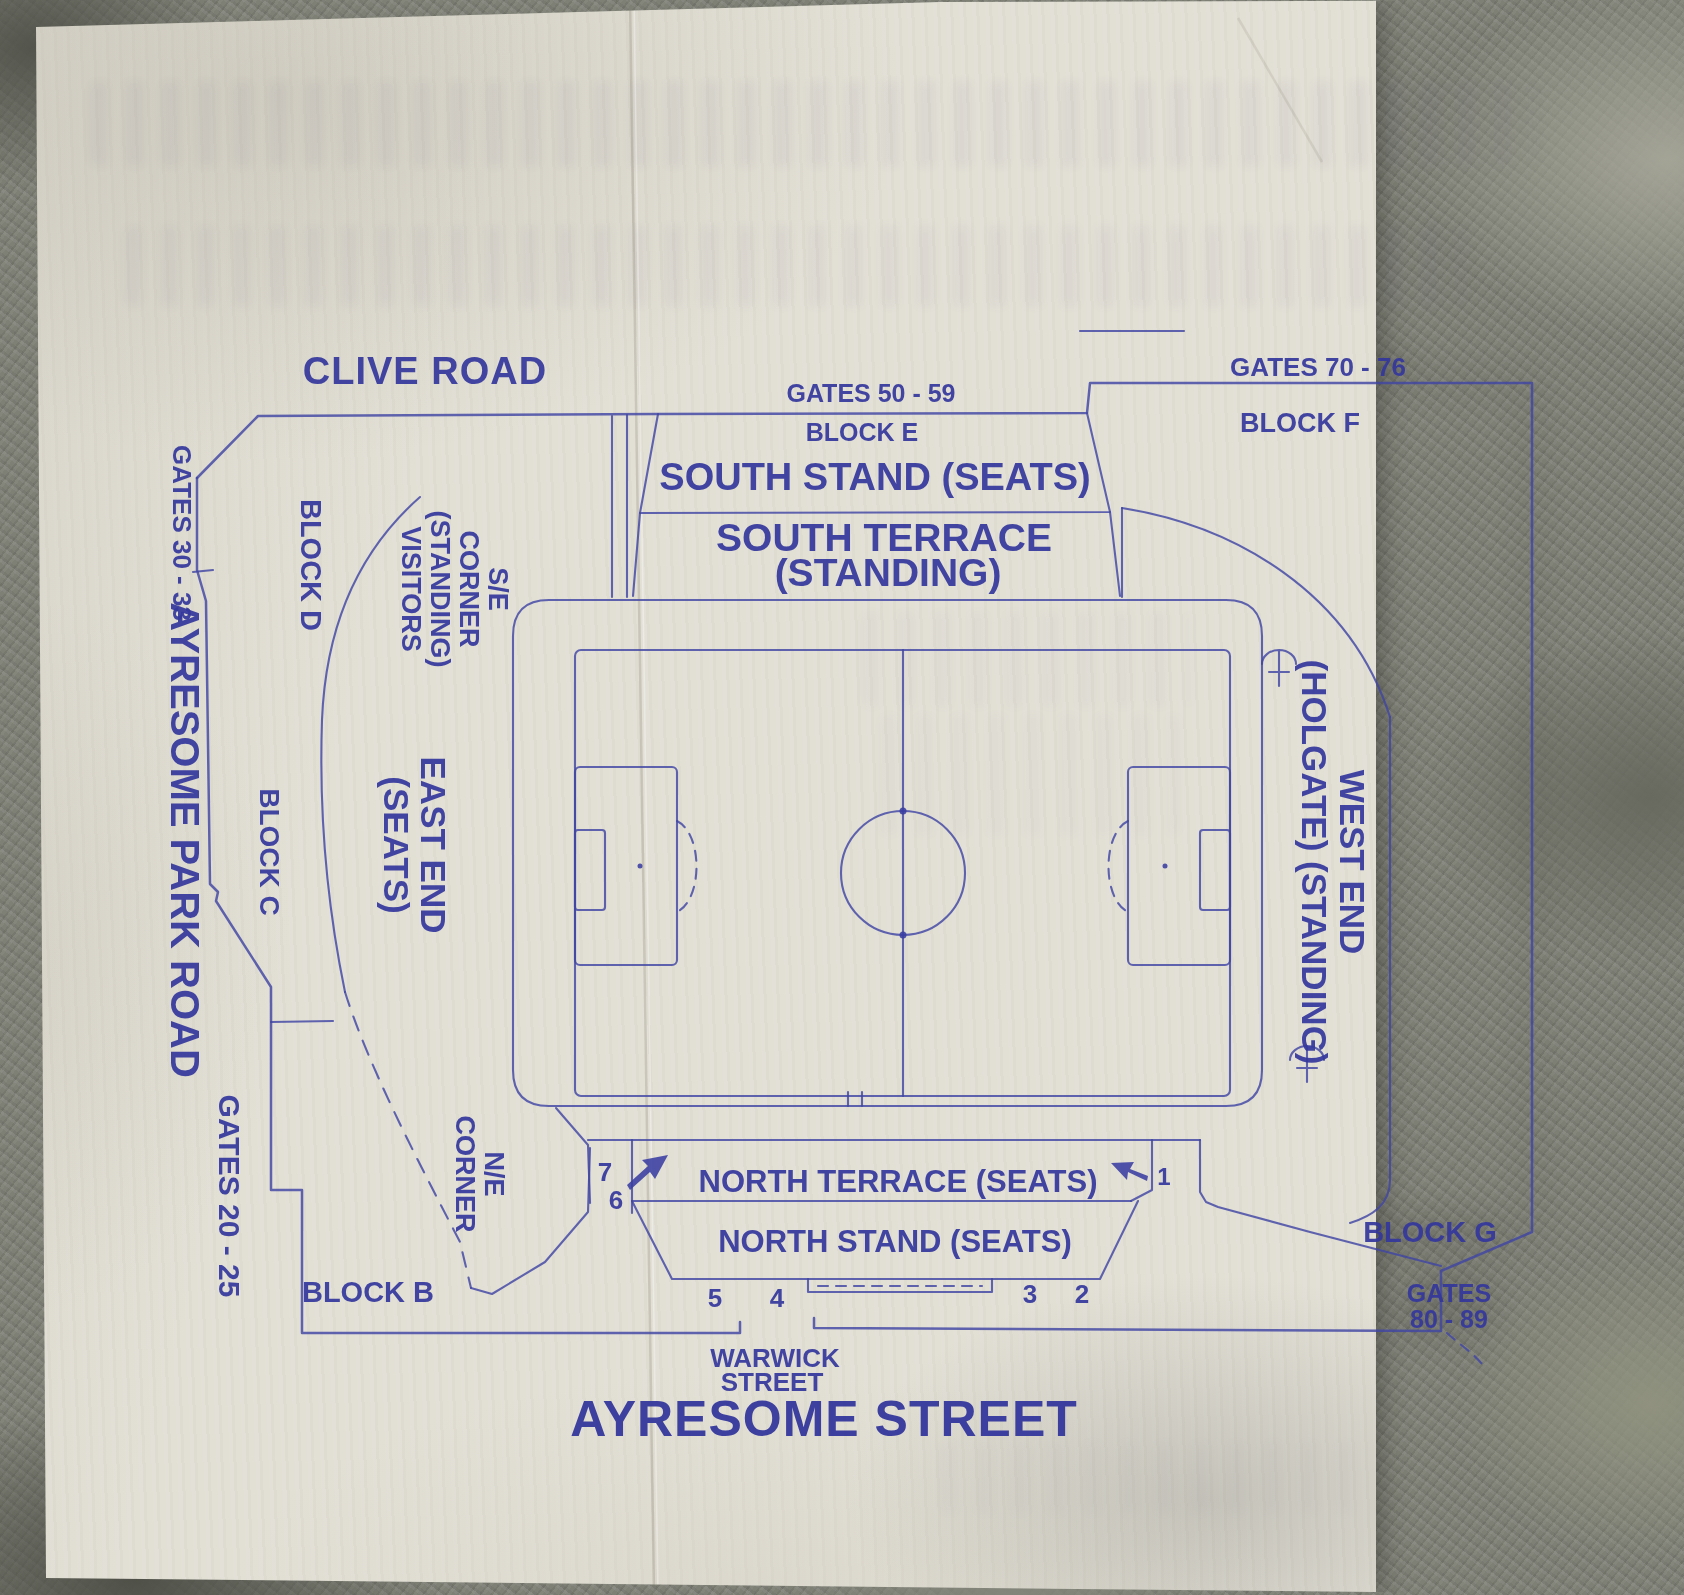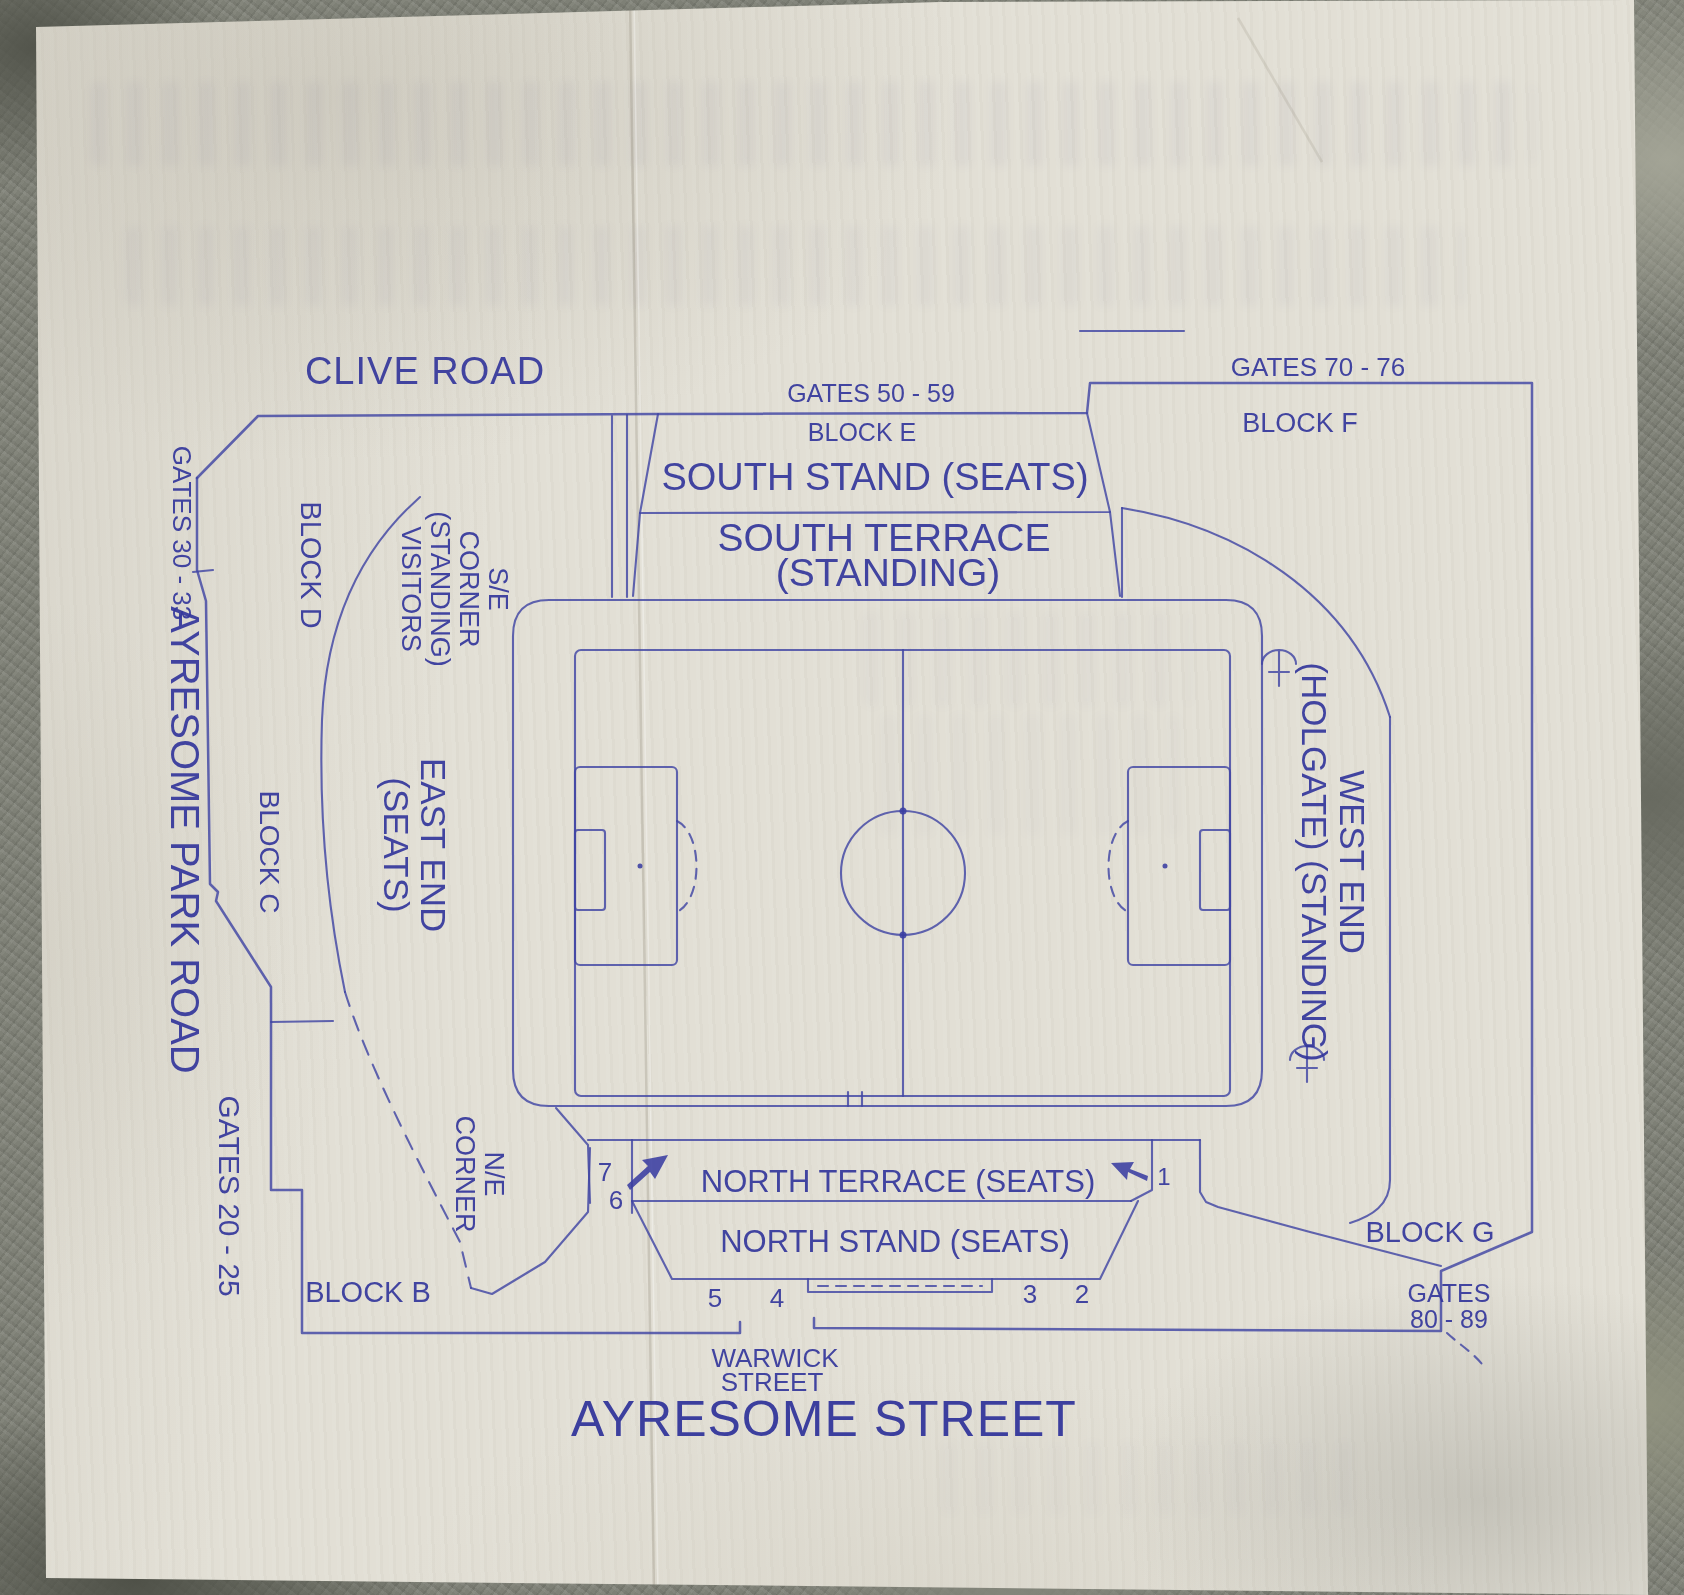--- a/index.html
+++ b/index.html
@@ -11,31 +11,32 @@
       radial-gradient(420px 300px at 99% 10%, #a3a496 0%, rgba(163,164,150,0) 60%),
       radial-gradient(380px 280px at 98% 50%, #686a60 0%, rgba(104,106,96,0) 60%),
       radial-gradient(300px 240px at 98% 88%, #90927f 0%, rgba(144,146,127,0) 65%),
       radial-gradient(500px 300px at 8% 99%, #4f5148 0%, rgba(79,81,72,0) 60%),
       radial-gradient(400px 260px at 60% 100%, #83857a 0%, rgba(131,133,122,0) 60%),
       repeating-linear-gradient(37deg, rgba(255,255,255,.05) 0 3px, rgba(0,0,0,.05) 3px 6px, rgba(255,255,255,0) 6px 11px),
       repeating-linear-gradient(128deg, rgba(20,22,16,.07) 0 2px, rgba(240,240,230,.05) 2px 5px, rgba(0,0,0,0) 5px 9px);
     font-family:"Liberation Sans", sans-serif;
   }
   .paper{
-    position:absolute;left:0;top:0;width:1684px;height:1595px;
+    position:absolute;left:0;top:0;width:1376px;height:1595px;
     clip-path:polygon(36px 27px, 940px 2px, 1634px 0px, 1648px 1595px, 46px 1578px);
     background-color:#e2dfd5;
     background-image:
       linear-gradient(105deg, rgba(198,194,182,.38), rgba(255,255,255,0) 30%),
       radial-gradient(900px 520px at 20% 6%, rgba(168,163,148,.30), rgba(168,163,148,0) 70%),
       radial-gradient(520px 320px at 88% 94%, rgba(134,134,126,.32), rgba(134,134,126,0) 70%),
       radial-gradient(420px 520px at 0% 60%, rgba(188,184,170,.26), rgba(188,184,170,0) 70%),
       radial-gradient(700px 300px at 55% 100%, rgba(205,201,188,.35), rgba(205,201,188,0) 75%),
       repeating-linear-gradient(88deg, rgba(255,255,255,.05) 0 4px, rgba(150,145,130,.05) 4px 7px, rgba(255,255,255,0) 7px 13px);
     filter:drop-shadow(0 0 16px rgba(10,12,8,.45));
+    font-weight:bold;
   }
   .ghost{
     position:absolute;
     background:repeating-linear-gradient(90deg, rgba(106,100,140,.20) 0 17px, rgba(106,100,140,0) 17px 36px);
     filter:blur(5px);border-radius:8px;
   }
   .plan{position:absolute;left:0;top:0;}
   .t{fill:#34379c;opacity:.92;text-anchor:middle;}
   .ink{stroke:#4145a4;stroke-opacity:.82;fill:none;stroke-width:2.1;stroke-linejoin:round;stroke-linecap:round;}
   .ink-thick{stroke-width:2.5;}

